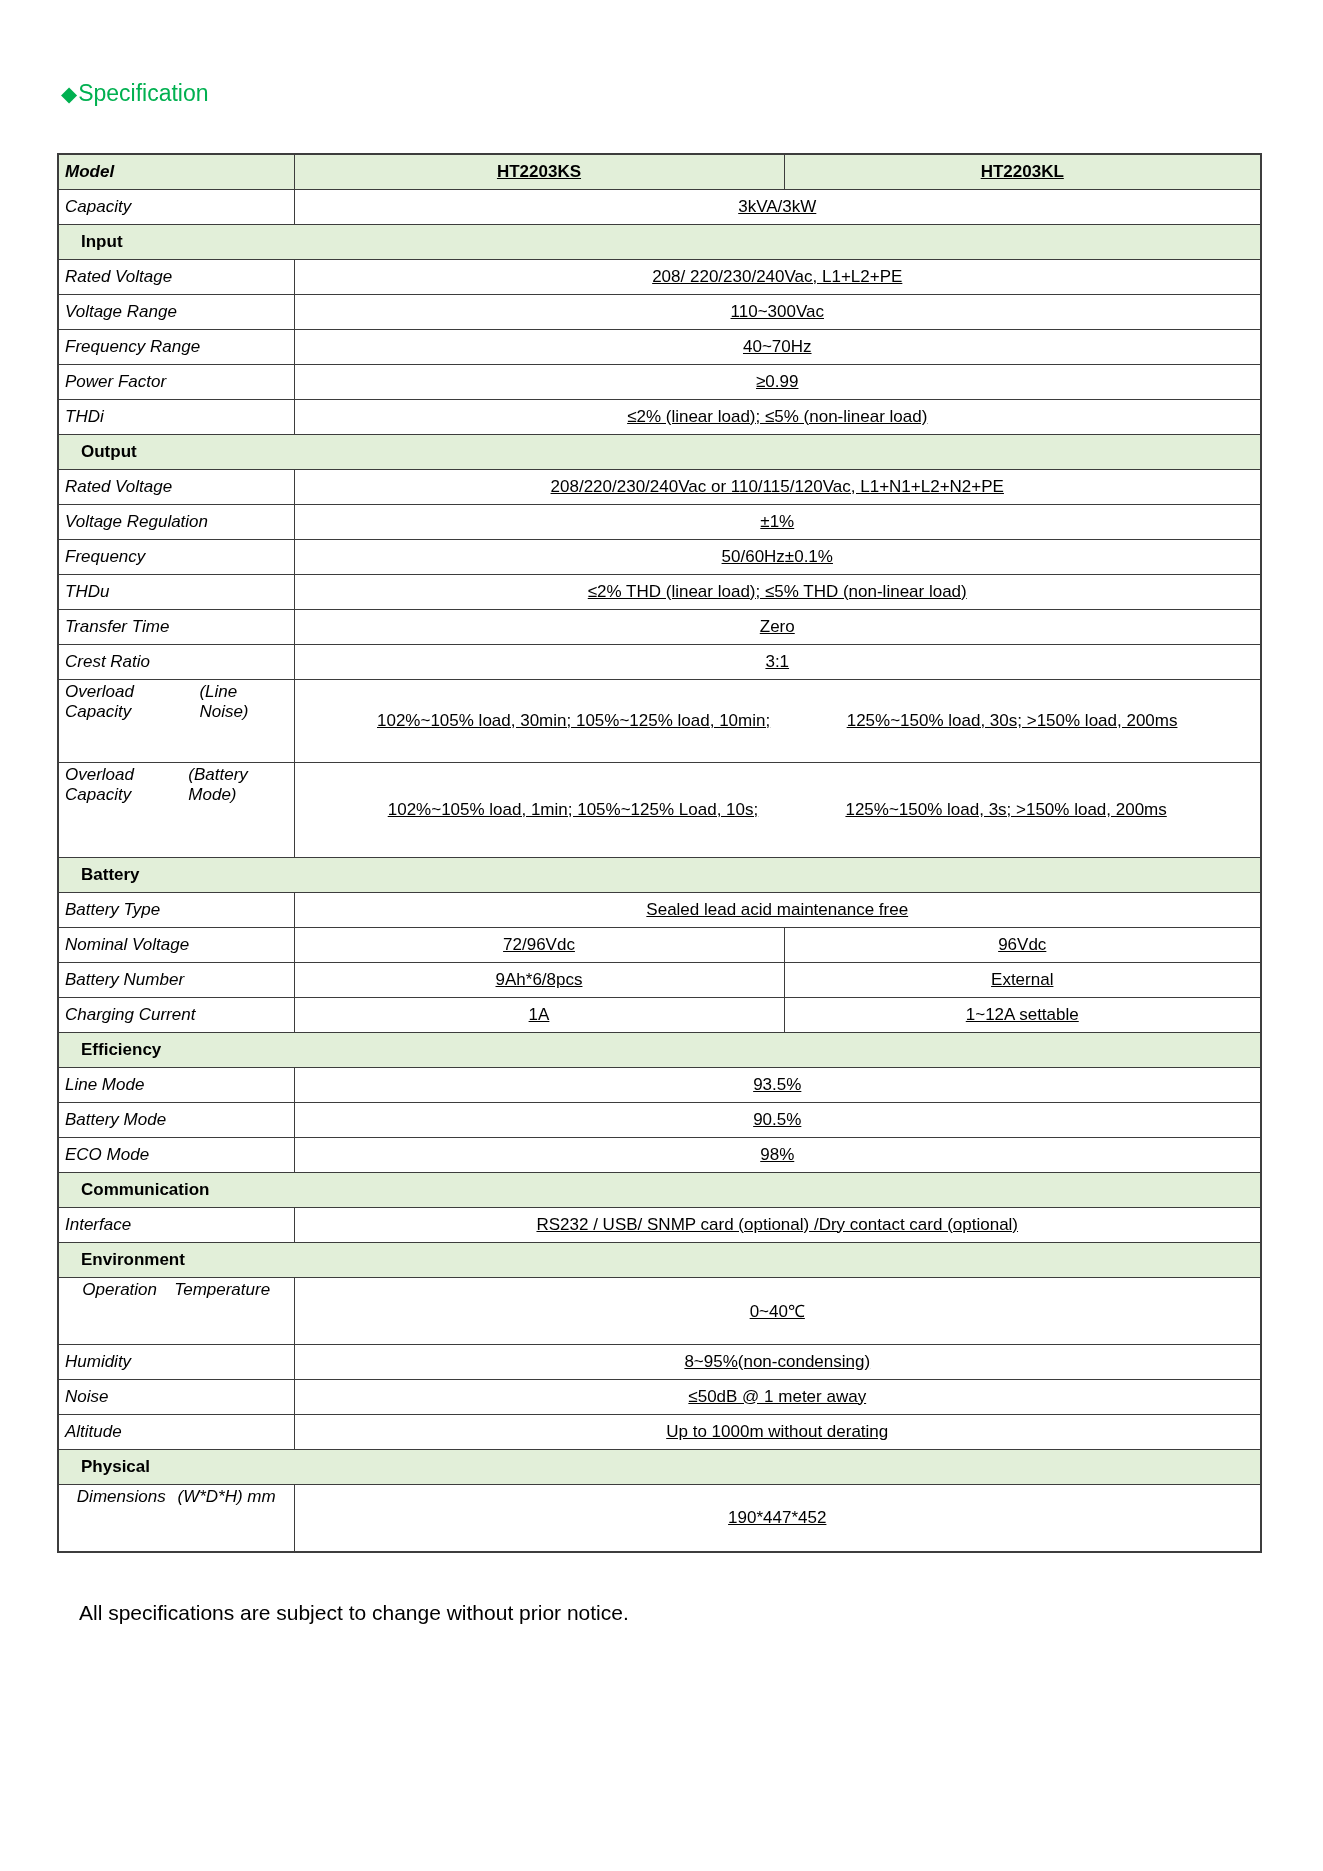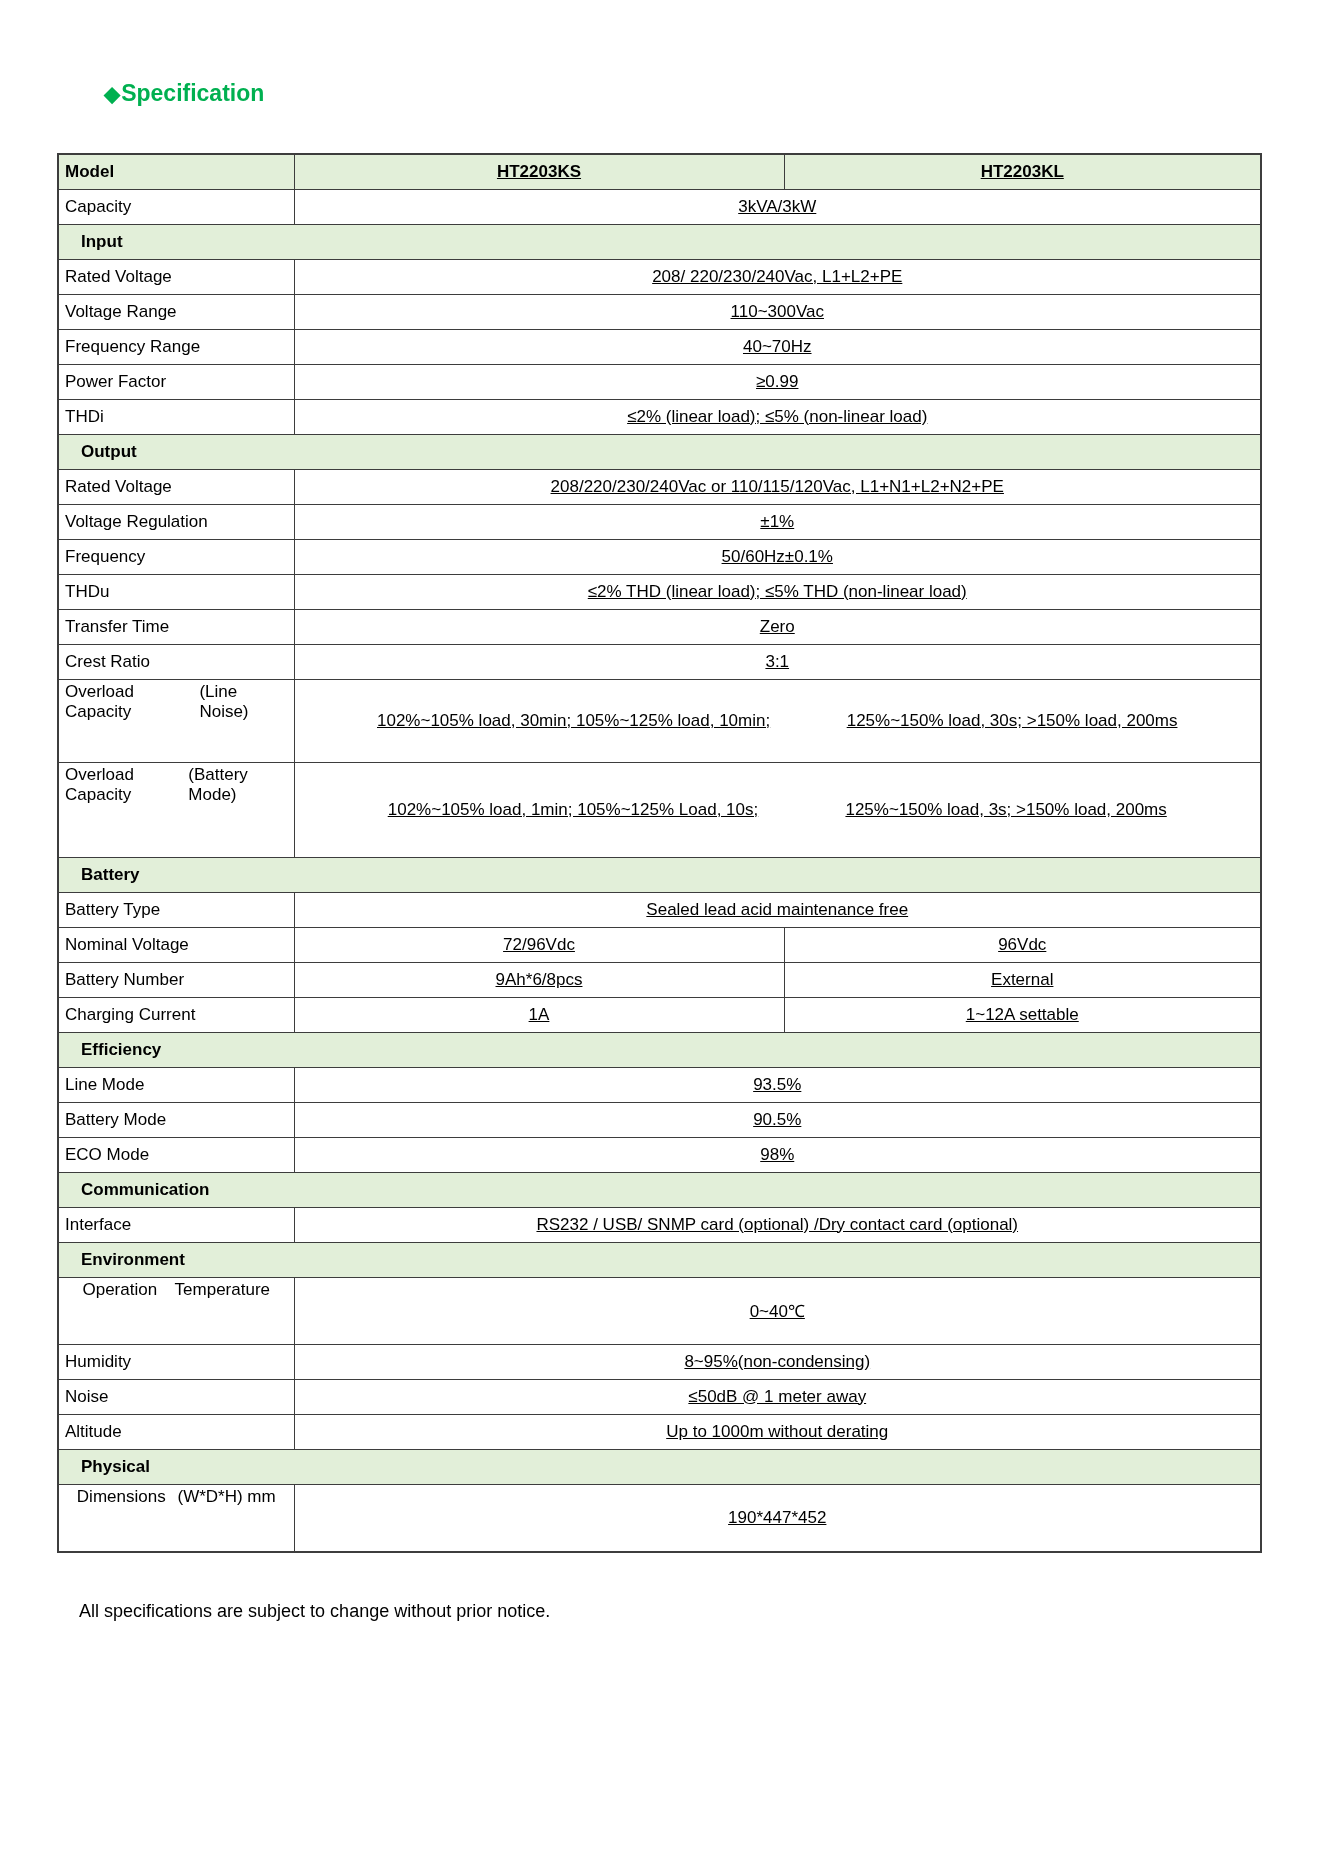--- a/index.html
+++ b/index.html
@@ -7,23 +7,23 @@
   .page {
     position: relative;
     width: 1323px;
     height: 1871px;
     background: #ffffff;
     font-family: "Liberation Sans", sans-serif;
     color: #000000;
     overflow: hidden;
   }
   .title {
-    margin: 80px 0 0 104px;
+    margin: 80px 0 0 61px;
     font-size: 23px;
-    font-weight: bold;
+    font-weight: normal;
     color: #00B050;
     line-height: 27px;
   }
   .title .bullet { font-size: 21px; letter-spacing: 1px; }
   table.spec {
     margin: 46px 0 0 57px;
     border-collapse: collapse;
     table-layout: fixed;
     width: 1203px;
     border: 2px solid #3d3d3d;
@@ -32,37 +32,37 @@
     border: 1px solid #3d3d3d;
     font-size: 17px;
     padding: 2px 6px;
     vertical-align: middle;
     background: #ffffff;
   }
   table.spec tr { height: 35px; }
   tr.h84 { height: 84px; }
   tr.h97 { height: 97px; }
   tr.h70 { height: 70px; }
-  td.label { text-align: left; padding-left: 7px; }
+  td.label { text-align: left; padding-left: 7px; font-style: italic; }
   td.val   { text-align: center; text-decoration: underline; }
   tr.model-row td { background: #e2efd9; font-weight: bold; }
   tr.sec td { background: #e2efd9; font-weight: bold; text-align: left; padding-left: 22px; }
   .lines {
     display: flex;
     flex-direction: row;
     justify-content: space-evenly;
   }
   .lines.left  { align-items: flex-start; }
   .lines.center{ align-items: center; }
   tr.h84 .lines { height: 78px; }
   tr.h97 .lines { height: 90px; }
   tr.h70 .lines { height: 62px; }
   .footer-note {
     margin: 48px 0 0 79px;
-    font-size: 18px;
+    font-size: 21px;
     color: #000000;
   }
 </style>
 </head>
 <body>
 
 <div class="page">
 
   <div class="title">
     <span class="bullet">◆</span><span>Specification</span>

